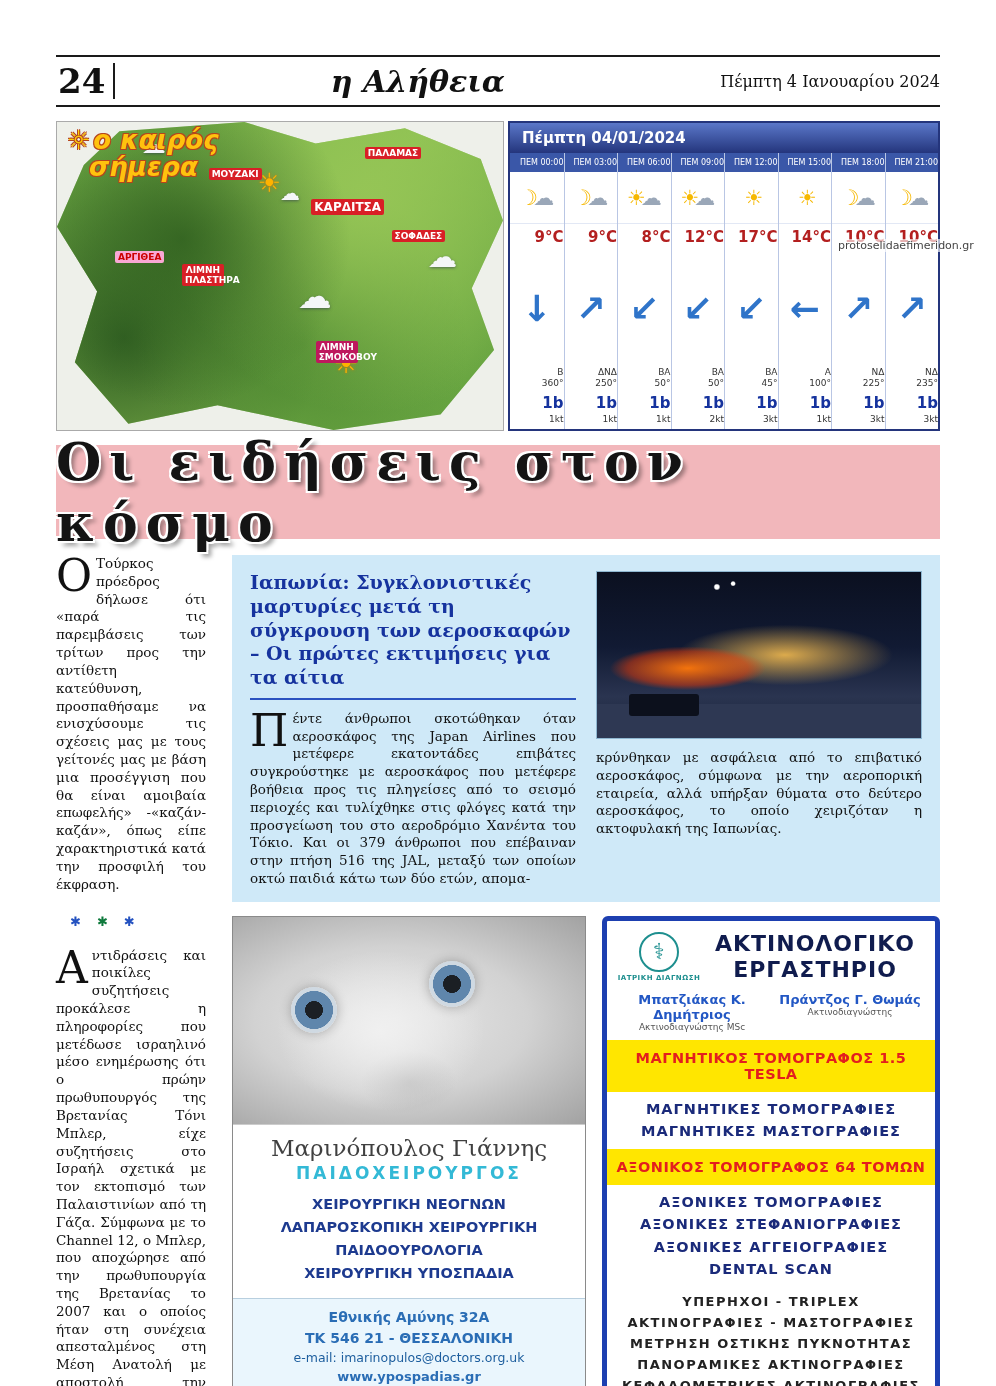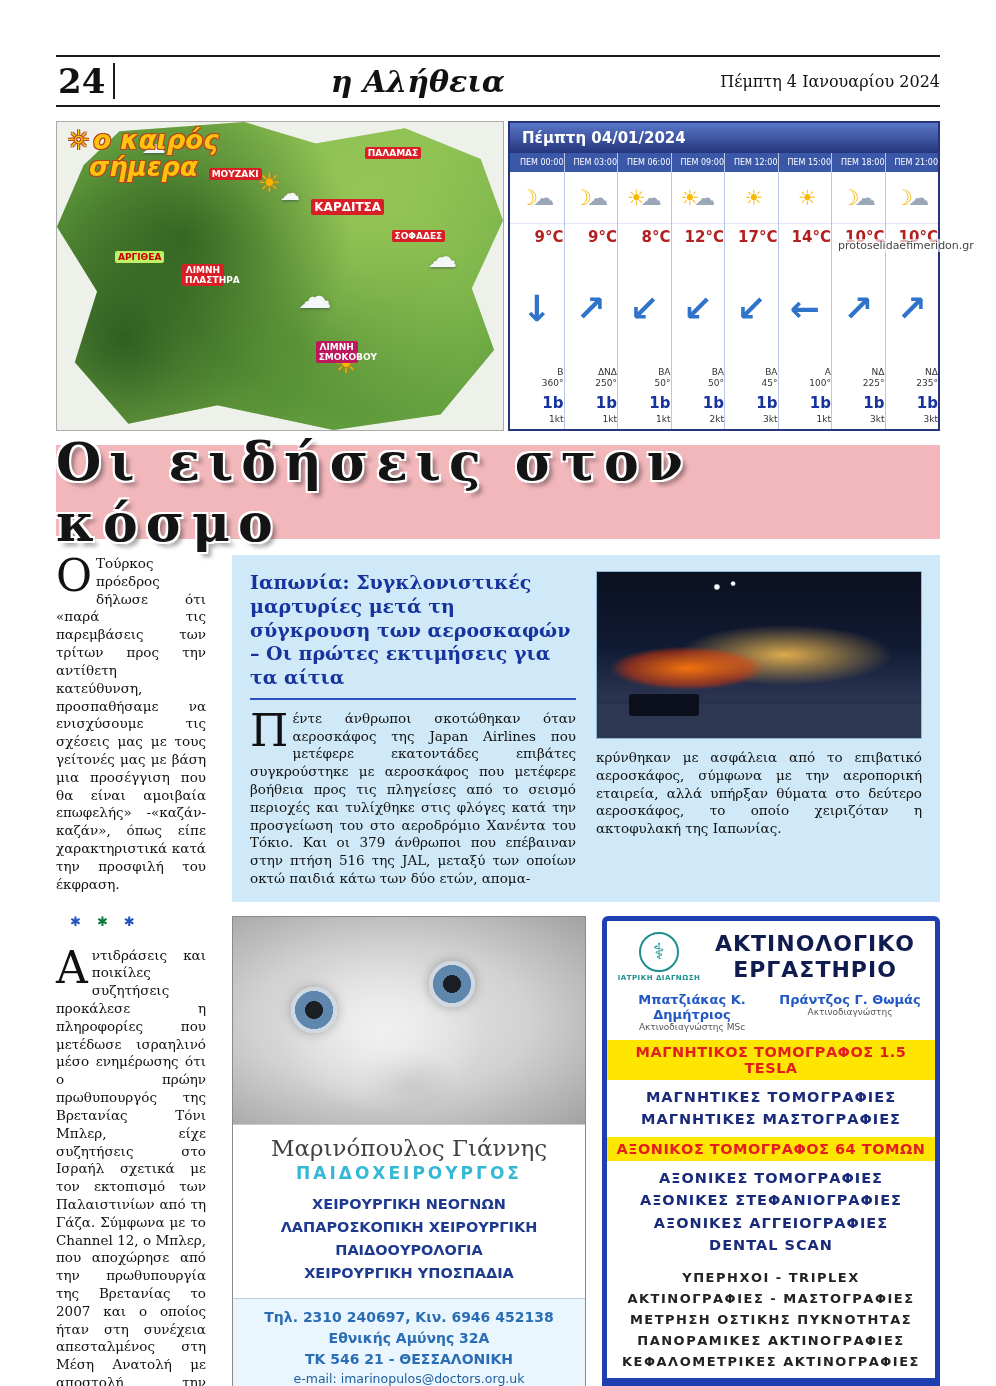--- a/index.html
+++ b/index.html
@@ -35,21 +35,21 @@
   .weather-title .line2 { display:block; padding-left:22px; }
   .title-sun { font-style:normal; color:#ffd000; margin-right:3px; }
   .map-label { position:absolute; z-index:3; background:#d81f26; color:#fff;
     font-family:"DejaVu Sans",sans-serif; font-weight:bold; font-size:9px;
     padding:1px 3px; border-radius:2px; white-space:nowrap; }
   .map-label.two-line { white-space:normal; width:42px; text-align:center; line-height:1.15; }
   .l-mouzaki  { left:34%; top:15%; }
   .l-karditsa { left:55%; top:25%; font-size:12px;margin-left:9px; }
   .l-palamas  { left:69%; top:8%; }
   .l-sofades  { left:75%; top:35%; }
-  .l-argithea { left:13%; top:42%; background:#bef264; color:#c00; }
+  .l-argithea { left:13%; top:42%; background:#f9a8d4; color:#c00; }
   .l-plastira { left:28%; top:46%; }
   .l-smokovou { left:58%; top:71%; background:#be185d; }
   .map-icon { position:absolute; z-index:2; font-family:"DejaVu Sans",sans-serif; }
   .mi-cloud { color:#f4f6f8; text-shadow:0 1px 3px rgba(50,60,80,.6); }
   .mi-sun   { color:#ffb300; text-shadow:0 0 3px #e07000; }
   .mi-1 { left:19%; top:3%;  font-size:24px; }
   .mi-2 { left:45%; top:15%; font-size:26px; }
   .mi-3 { left:50%; top:19%; font-size:20px; }
   .mi-4 { left:83%; top:38%; font-size:30px; }
   .mi-5 { left:54%; top:50%; font-size:34px; }
@@ -138,21 +138,21 @@
   .r-logo { width:88px; }
   .caduceus-circle { width:40px; height:40px; margin:0 auto; border:2px solid #1e8f8f;
                      border-radius:50%; color:#1e8f8f; font-size:22px; line-height:36px; }
   .logo-text { font-size:7px; color:#1e8f8f; font-weight:bold; margin-top:2px; letter-spacing:.5px; }
   .r-title { flex:1; color:#101c4e; font-weight:bold; font-size:22px; letter-spacing:1px; line-height:1.2; }
   .r-doctors { display:flex; padding:4px 6px 8px; }
   .r-doctors > div { flex:1; }
   .dr-name { color:#2257c4; font-weight:bold; font-size:13px; }
   .dr-title { font-size:9px; color:#555; }
   .r-banner { background:#ffe600; color:#e31e1e; font-weight:bold; font-size:14.5px;
-              padding:4px 2px; letter-spacing:.5px; }
+              padding:10px 2px; letter-spacing:.5px; }
   .r-lines { padding:6px 2px; }
   .r-lines div { font-weight:bold; }
   .r-lines.navy div { color:#1a2a7a; font-size:14.5px; line-height:1.55; letter-spacing:1px; }
   .r-lines.dark div { color:#222; font-size:13px; line-height:1.6; letter-spacing:1.5px; }
   .r-footer { margin-top:auto; background:#1d3fb0; color:#fff; padding:8px 6px 7px; }
   .f-addr { color:#ffe600; font-weight:bold; font-size:15px; }
 </style>
 </head>
 <body>
 
@@ -349,21 +349,20 @@
           </div>
           <div class="s-name">Μαρινόπουλος Γιάννης</div>
           <div class="s-spec">ΠΑΙΔΟΧΕΙΡΟΥΡΓΟΣ</div>
           <div class="s-services">
             <div>ΧΕΙΡΟΥΡΓΙΚΗ ΝΕΟΓΝΩΝ</div>
             <div>ΛΑΠΑΡΟΣΚΟΠΙΚΗ ΧΕΙΡΟΥΡΓΙΚΗ</div>
             <div>ΠΑΙΔΟΟΥΡΟΛΟΓΙΑ</div>
             <div>ΧΕΙΡΟΥΡΓΙΚΗ ΥΠΟΣΠΑΔΙΑ</div>
           </div>
           <div class="s-contact">
-            <div>Τηλ. 2310 240697, Κιν. 6946 452138</div>
             <div>Εθνικής Αμύνης 32Α</div>
             <div>ΤΚ 546 21 - ΘΕΣΣΑΛΟΝΙΚΗ</div>
             <div class="email">e-mail: imarinopulos@doctors.org.uk</div>
             <div class="website">www.ypospadias.gr</div>
           </div>
 
         </div>
 
         <div class="ad-radiology">
           <div class="r-head">

